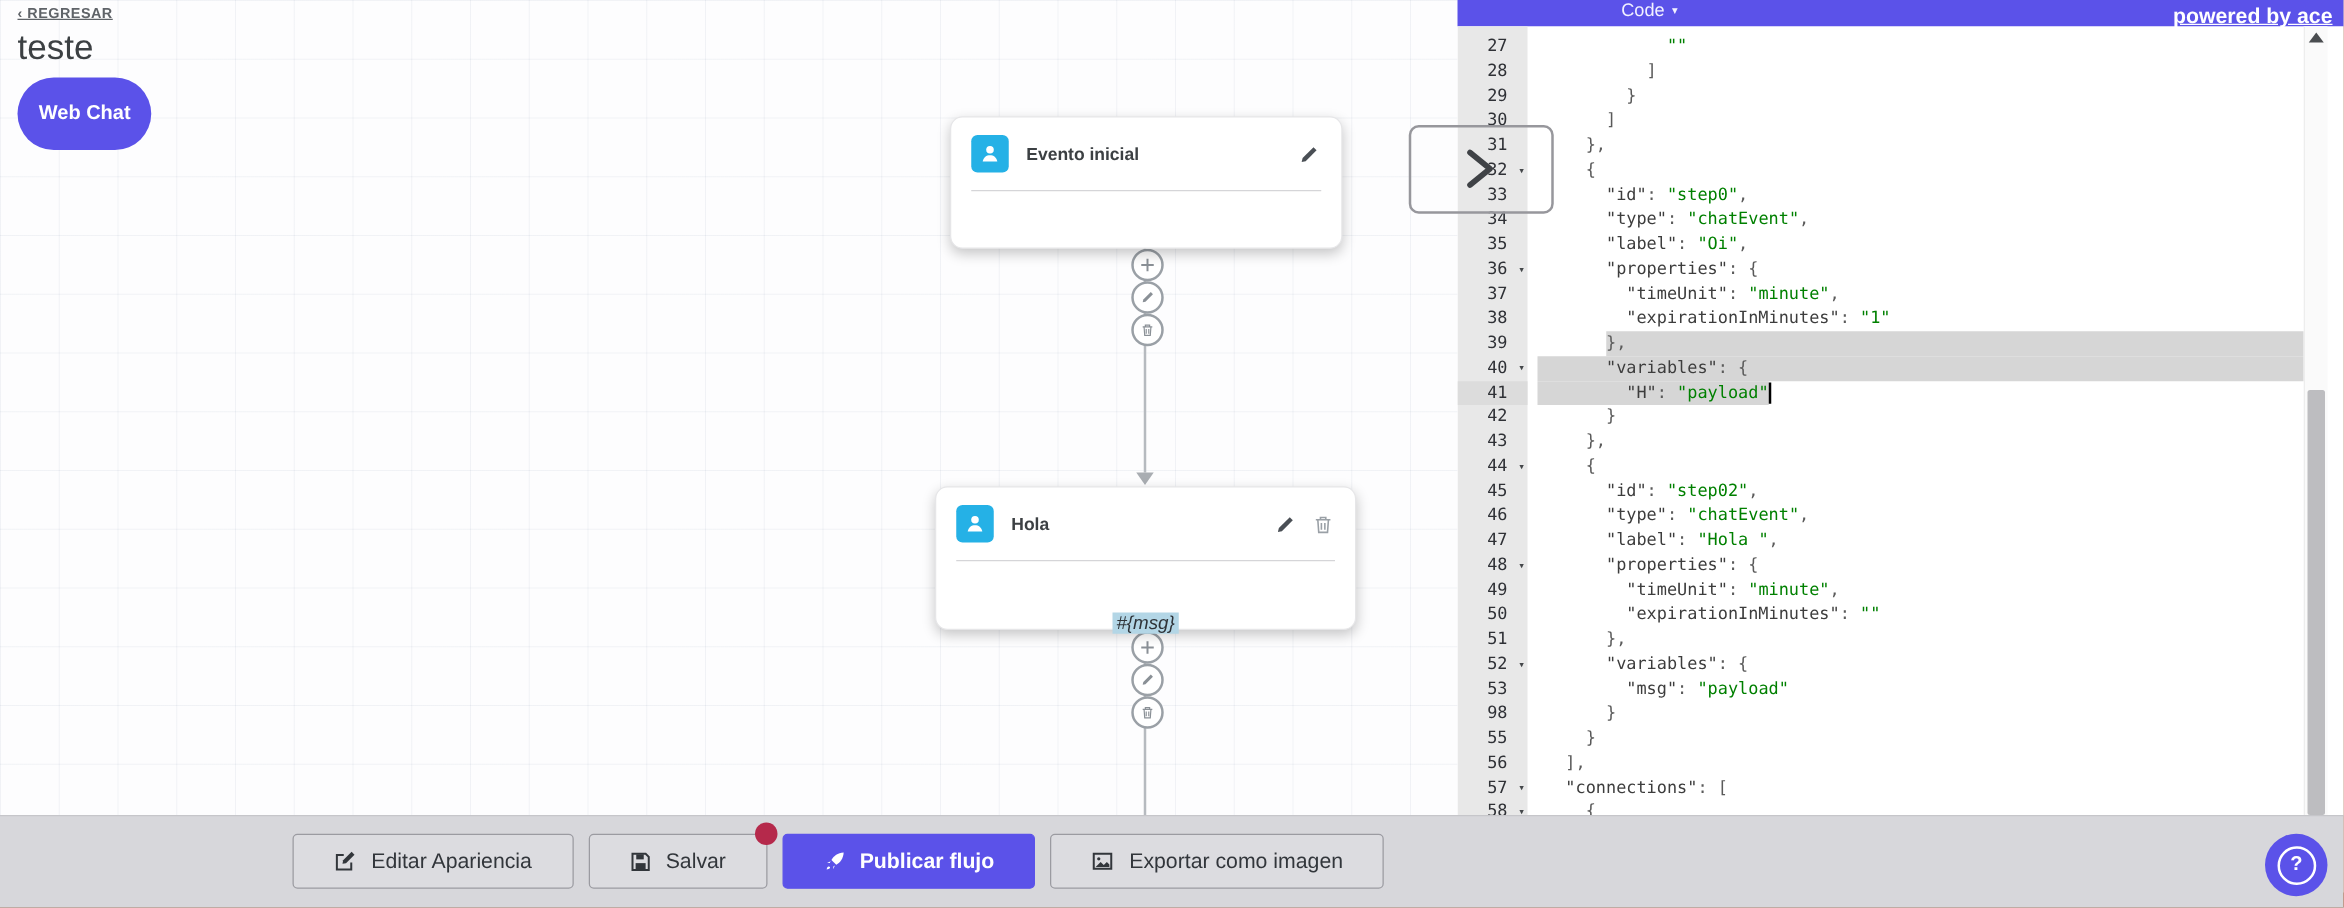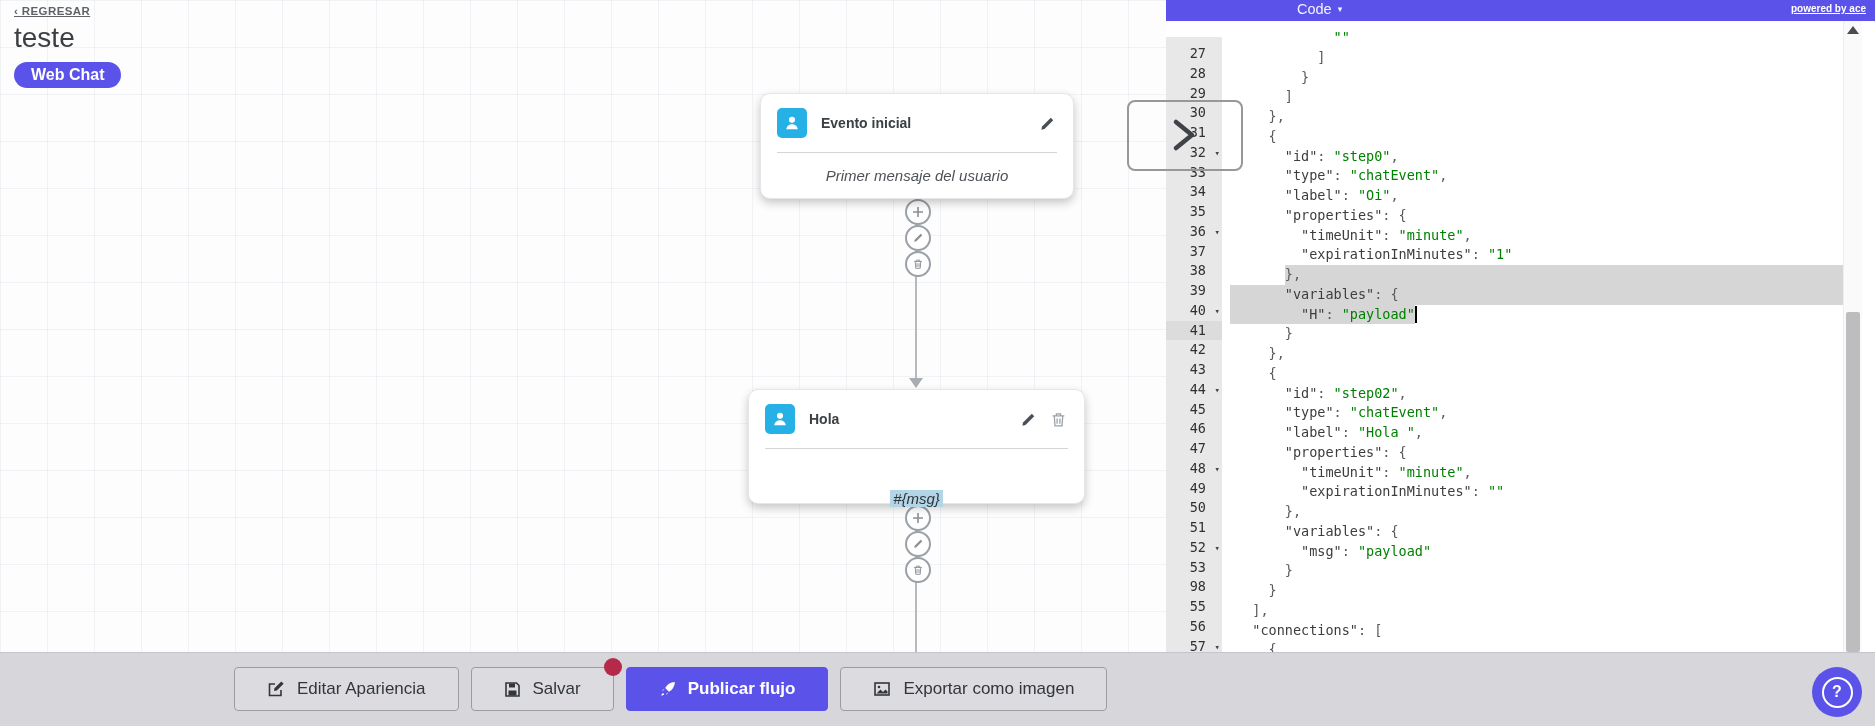--- a/index.html
+++ b/index.html
@@ -10,21 +10,21 @@
   .canvas{position:absolute;inset:0 0 74px 0;
     background-color:#fdfdfe;
     background-image:
       linear-gradient(to right, rgba(80,100,140,0.07) 1px, transparent 1px),
       linear-gradient(to bottom, rgba(80,100,140,0.07) 1px, transparent 1px);
     background-size:47px 47px;}
   .back-link{position:absolute;left:14px;top:5px;font-size:11.5px;font-weight:bold;
     color:#5f6368;text-decoration:underline;letter-spacing:.4px;cursor:pointer;}
   .flow-title{position:absolute;left:14px;top:22px;font-size:28px;color:#3c4043;font-weight:500;}
   .flow-badge{position:absolute;left:14px;top:62px;background:#5b52e9;color:#fff;
-    font-size:16px;font-weight:bold;padding:4px 17px;border-radius:999px;}
+    font-size:16px;font-weight:bold;padding:20px 17px;border-radius:999px;}
 
   
   .node{position:absolute;background:#fff;border:1px solid #e6e6e8;border-radius:10px;
     box-shadow:0 4px 10px rgba(0,0,0,0.22);}
   .node-head{display:flex;align-items:center;height:58px;padding:0 16px;box-sizing:border-box;}
   .node-ico{width:30px;height:30px;border-radius:5px;background:#25b1e6;flex:0 0 auto;
     display:flex;align-items:center;justify-content:center;}
   .node-title{margin-left:14px;font-size:14px;font-weight:bold;color:#3c4043;flex:1;}
   .hicon{width:18px;height:18px;margin-left:12px;cursor:pointer;display:flex;align-items:center;}
   .node-div{border-top:1px solid #d5d5d8;margin:0 16px;}
@@ -38,26 +38,26 @@
     border-right:7px solid transparent;border-top:10px solid #a9adb2;}
   .ccircle{position:absolute;width:22px;height:22px;border-radius:50%;background:#fff;
     border:2px solid #9aa0a6;color:#8a9096;display:flex;align-items:center;justify-content:center;
     cursor:pointer;}
 
   
   .editor{position:absolute;left:1166px;top:0;width:709px;height:714px;background:#fff;}
   .ed-head{position:absolute;left:0;top:0;right:0;height:21px;background:#5b52e9;}
   .ed-mode{position:absolute;left:131px;top:1px;color:#f2f1ff;font-size:14.5px;cursor:pointer;}
   .ed-mode .caret{font-size:9px;margin-left:6px;vertical-align:2px;}
-  .ed-powered{position:absolute;right:9px;top:3px;color:#fff;font-size:10px;font-weight:bold;
+  .ed-powered{position:absolute;right:9px;top:3px;color:#fff;font-size:17px;font-weight:bold;
     text-decoration:underline;cursor:pointer;}
   .ed-body{position:absolute;left:0;top:21px;right:0;bottom:0;overflow:hidden;
     font-family:"DejaVu Sans Mono",monospace;font-size:13.5px;line-height:19.75px;}
   .gutter{position:absolute;left:0;top:0;bottom:0;width:56px;background:#e8e8e8;
-    box-sizing:border-box;padding-top:7px;color:#2f3136;margin-top:16px;}
+    box-sizing:border-box;padding-top:7px;color:#2f3136;}
   .gr{position:relative;height:19.75px;text-align:right;padding-right:16px;}
   .gr .fa{position:absolute;right:2px;top:1px;font-size:9px;color:#44474a;}
   .gr.active{background:#dcdcdc;}
   .codearea{position:absolute;left:56px;top:0;right:32px;bottom:0;padding-top:7px;}
   .cr{position:relative;height:19.75px;white-space:pre;padding-left:14px;box-sizing:border-box;}
   .cr .ct{position:relative;z-index:1;}
   .cr .sel{position:absolute;top:0;height:100%;background:#d6d6d6;z-index:0;}
   .cr .cur{position:absolute;top:1px;width:2px;height:17px;background:#000;z-index:2;}
   .tk-w{color:#333;}
   .tk-k{color:#3d3d3d;}
@@ -146,21 +146,20 @@
             </svg>
         </div>
         <div class="node-title">Evento inicial</div>
         <div class="hicon">
           <svg width="17" height="17" viewBox="0 0 16 16">
               <path d="M2.2 13.8l.7-3 8.2-8.2 2.3 2.3-8.2 8.2-3 .7z" fill="#4a4f55"></path>
             </svg>
         </div>
       </div>
       <div class="node-div"></div>
-      <div class="node-body" style="height:45px;">Primer mensaje del usuario</div>
     </div>
 
     <div class="node" style="left:748px;top:389px;width:335px;height:113px;">
       <div class="node-head">
         <div class="node-ico">
           <svg width="18" height="18" viewBox="0 0 16 16">
               <circle cx="8" cy="5.2" r="2.7" fill="#fff"></circle>
               <path d="M2.8 13.5c.6-3 2.6-4.4 5.2-4.4s4.6 1.4 5.2 4.4z" fill="#fff"></path>
             </svg>
         </div>

